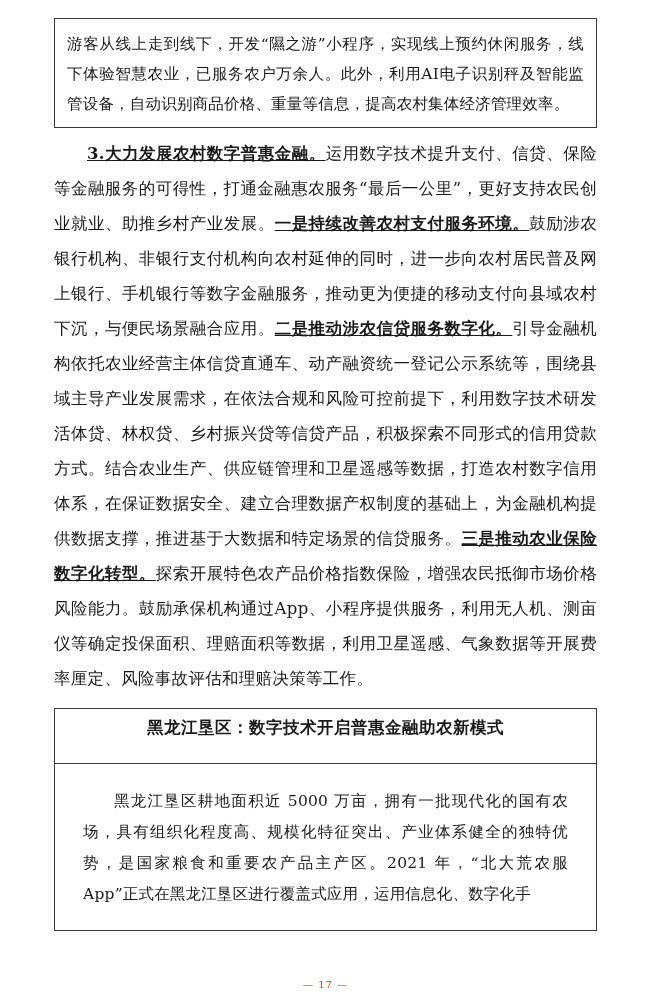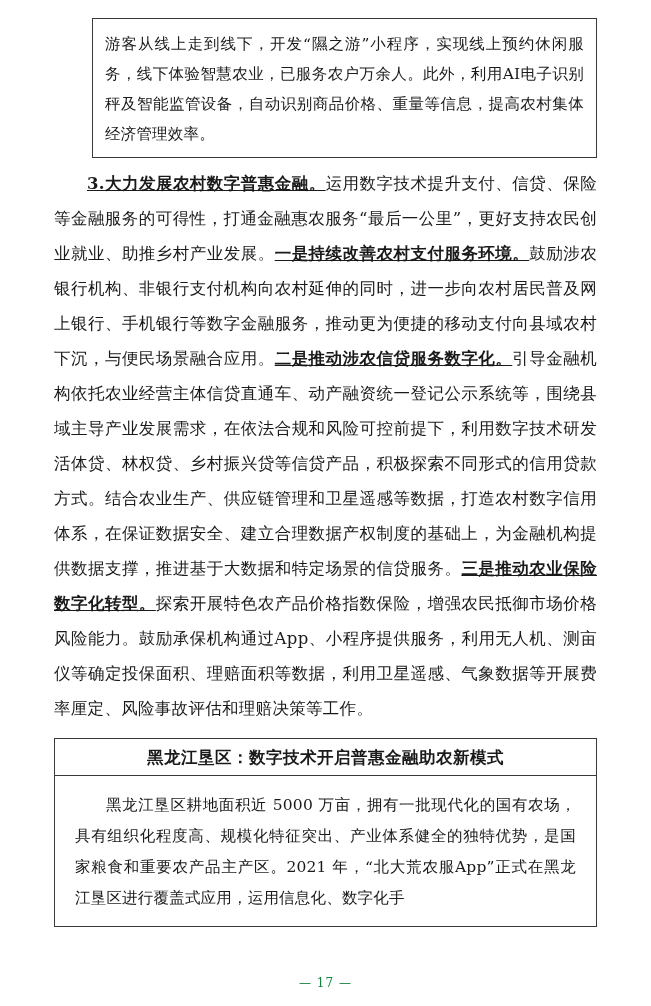--- a/index.html
+++ b/index.html
@@ -23,21 +23,20 @@
     height: 1006px;
     box-sizing: border-box;
     padding: 0 54px;
   }
   
   .box-top {
     box-sizing: border-box;
     margin-top: 18px;
     border: 1px solid #3a3a3a;
     padding: 10px 12px 8px 12px;
-    margin-left: 38px;
   }
   .box-top p {
     margin: 0;
     font-size: 15.5px;
     line-height: 30px;
     text-align: justify;
     text-justify: inter-ideograph;
     letter-spacing: 0.2px;
   }
   .body-p {
@@ -62,45 +61,45 @@
     margin-top: 12px;
     margin-left: 0px;
     width: 100%;
     border: 1px solid #3a3a3a;
   }
   .box-case-title {
     text-align: center;
     font-weight: 700;
     font-size: 16.5px;
     line-height: 34px;
-    padding: 2px 6px 0 6px;
+    padding: 2px 6px 18px 6px;
     border-bottom: 1px solid #3a3a3a;
     letter-spacing: 0.5px;
   }
   .box-case-body {
     padding: 6px 12px 4px 12px;
   }
   .box-case-body p {
-    margin: 8px;
+    margin: 16px;
     font-size: 15.5px;
     line-height: 31px;
     text-align: justify;
     text-justify: inter-ideograph;
     text-indent: 31px;
     letter-spacing: 0.2px;
   }
   .page-number {
     position: absolute;
     left: 0;
     right: 0;
     bottom: 16px;
     text-align: center;
-    font-size: 12px;
+    font-size: 10px;
     letter-spacing: 1px;
-    color: #15803d;
+    color: #c2410c;
   }
 </style>
 </head>
 <body>
 
 <div class="page">
 
   <div class="box-top">
     <p>游客从线上走到线下，开发“隰之游”小程序，实现线上预约休闲服务，线下体验智慧农业，已服务农户万余人。此外，利用AI电子识别秤及智能监管设备，自动识别商品价格、重量等信息，提高农村集体经济管理效率。</p>
   </div>

